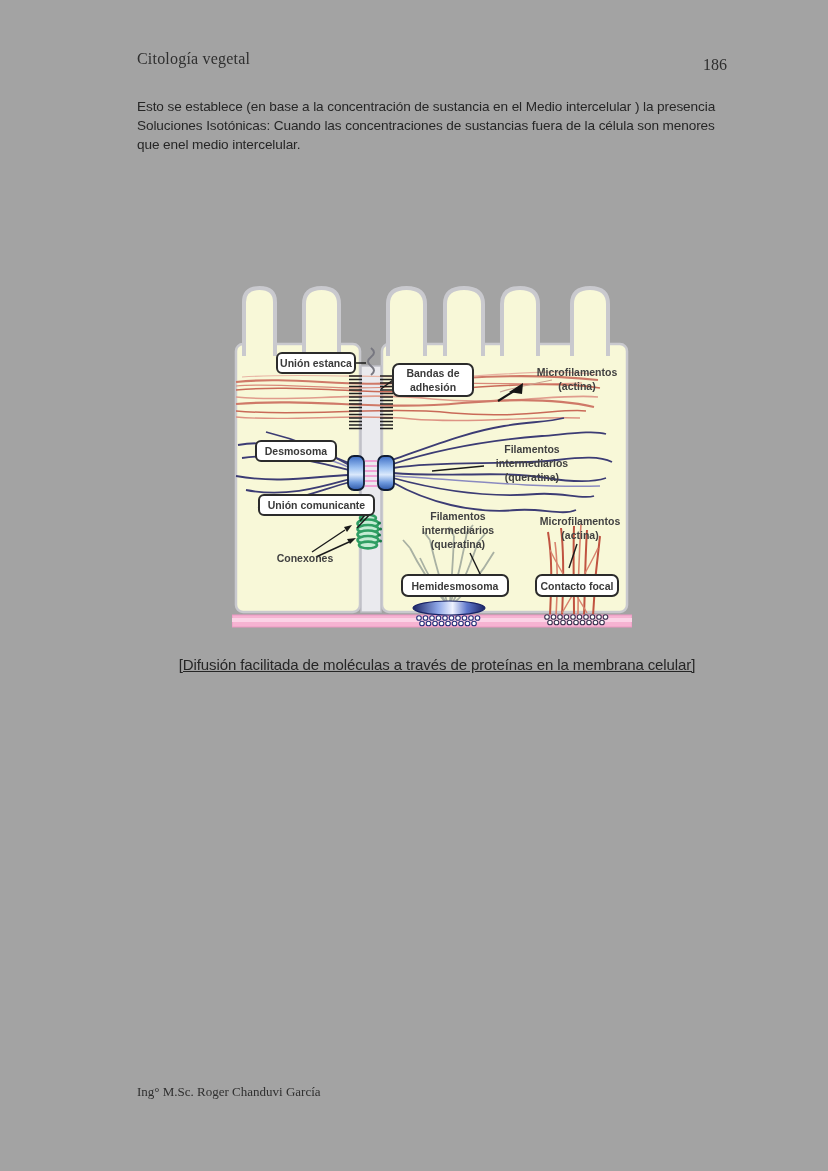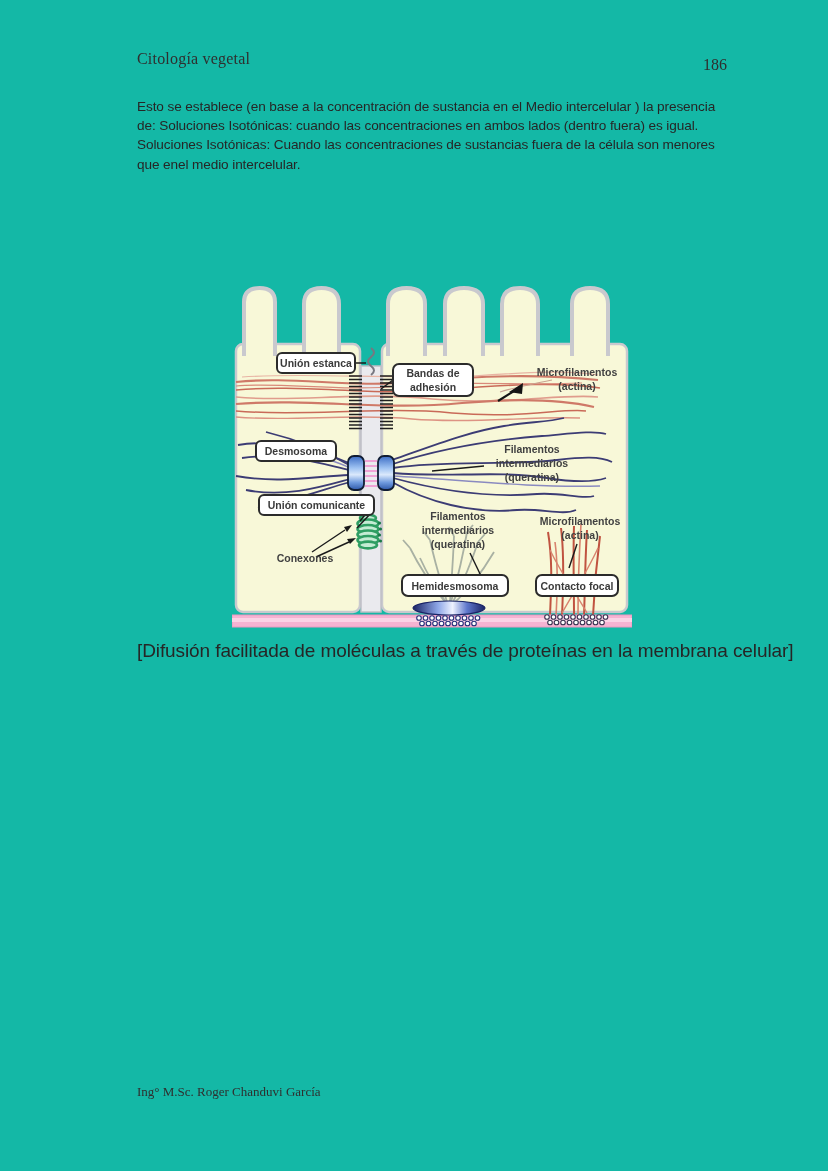--- a/index.html
+++ b/index.html
@@ -1,42 +1,41 @@
 <!DOCTYPE html>
 <html><head>
 <meta charset="utf-8">
 <style>
   html,body{margin:0;padding:0;background:#ffffff;}
-  .page{position:relative;width:828px;height:1171px;background:#14b8a6;overflow:hidden;
+  .page{position:relative;width:828px;height:1171px;background:#a3a3a3;overflow:hidden;
         font-family:"Liberation Sans",sans-serif;}
   .serif{font-family:"Liberation Serif",serif;color:#2f2f2f;}
   .hdr-title{position:absolute;left:137px;top:50px;font-size:16px;letter-spacing:.2px;}
   .hdr-page{position:absolute;left:703px;top:56px;font-size:16px;}
   .bodytext{position:absolute;left:137px;top:97px;color:#262626;font-size:13.6px;
             line-height:19.2px;letter-spacing:-0.1px;}
   .bodytext .line{white-space:pre;}
   .figure{position:absolute;left:232px;top:280px;width:400px;height:348px;}
-  .caption{position:absolute;left:137px;top:640px;width:600px;text-align:center;
-           color:#262626;font-size:19px;letter-spacing:-0.1px;white-space:pre;}
+  .caption{position:absolute;left:137px;top:656px;width:600px;text-align:center;
+           color:#262626;font-size:15px;letter-spacing:-0.1px;white-space:pre;text-decoration:underline;}
   .footer{position:absolute;left:137px;top:1084px;font-size:13px;}
   svg text{font-family:"Liberation Sans",sans-serif;font-weight:bold;fill:#414141;
            font-size:10.5px;text-anchor:middle;}
   svg text.boxtxt{fill:#3a3a3a;}
 </style>
 </head>
 <body>
 
 <div class="page">
 
   <div class="serif hdr-title">Citología vegetal</div>
   <div class="serif hdr-page">186</div>
 
   <div class="bodytext">
     <div class="line">Esto se establece (en base a la concentración de sustancia en el Medio intercelular ) la presencia</div>
-    <div class="line">de: Soluciones Isotónicas: cuando las concentraciones en ambos lados (dentro fuera) es igual.</div>
     <div class="line">Soluciones Isotónicas: Cuando las concentraciones de sustancias fuera de la célula son menores</div>
     <div class="line">que enel medio intercelular.</div>
   </div>
 
   <div class="figure">
     <svg width="400" height="348" viewBox="0 0 400 348" xmlns="http://www.w3.org/2000/svg">
       <defs>
         <linearGradient id="gblue" x1="0" y1="0" x2="0" y2="1">
           <stop offset="0%" stop-color="#3b6cc4"></stop>
             <stop offset="35%" stop-color="#9ec2f2"></stop>

